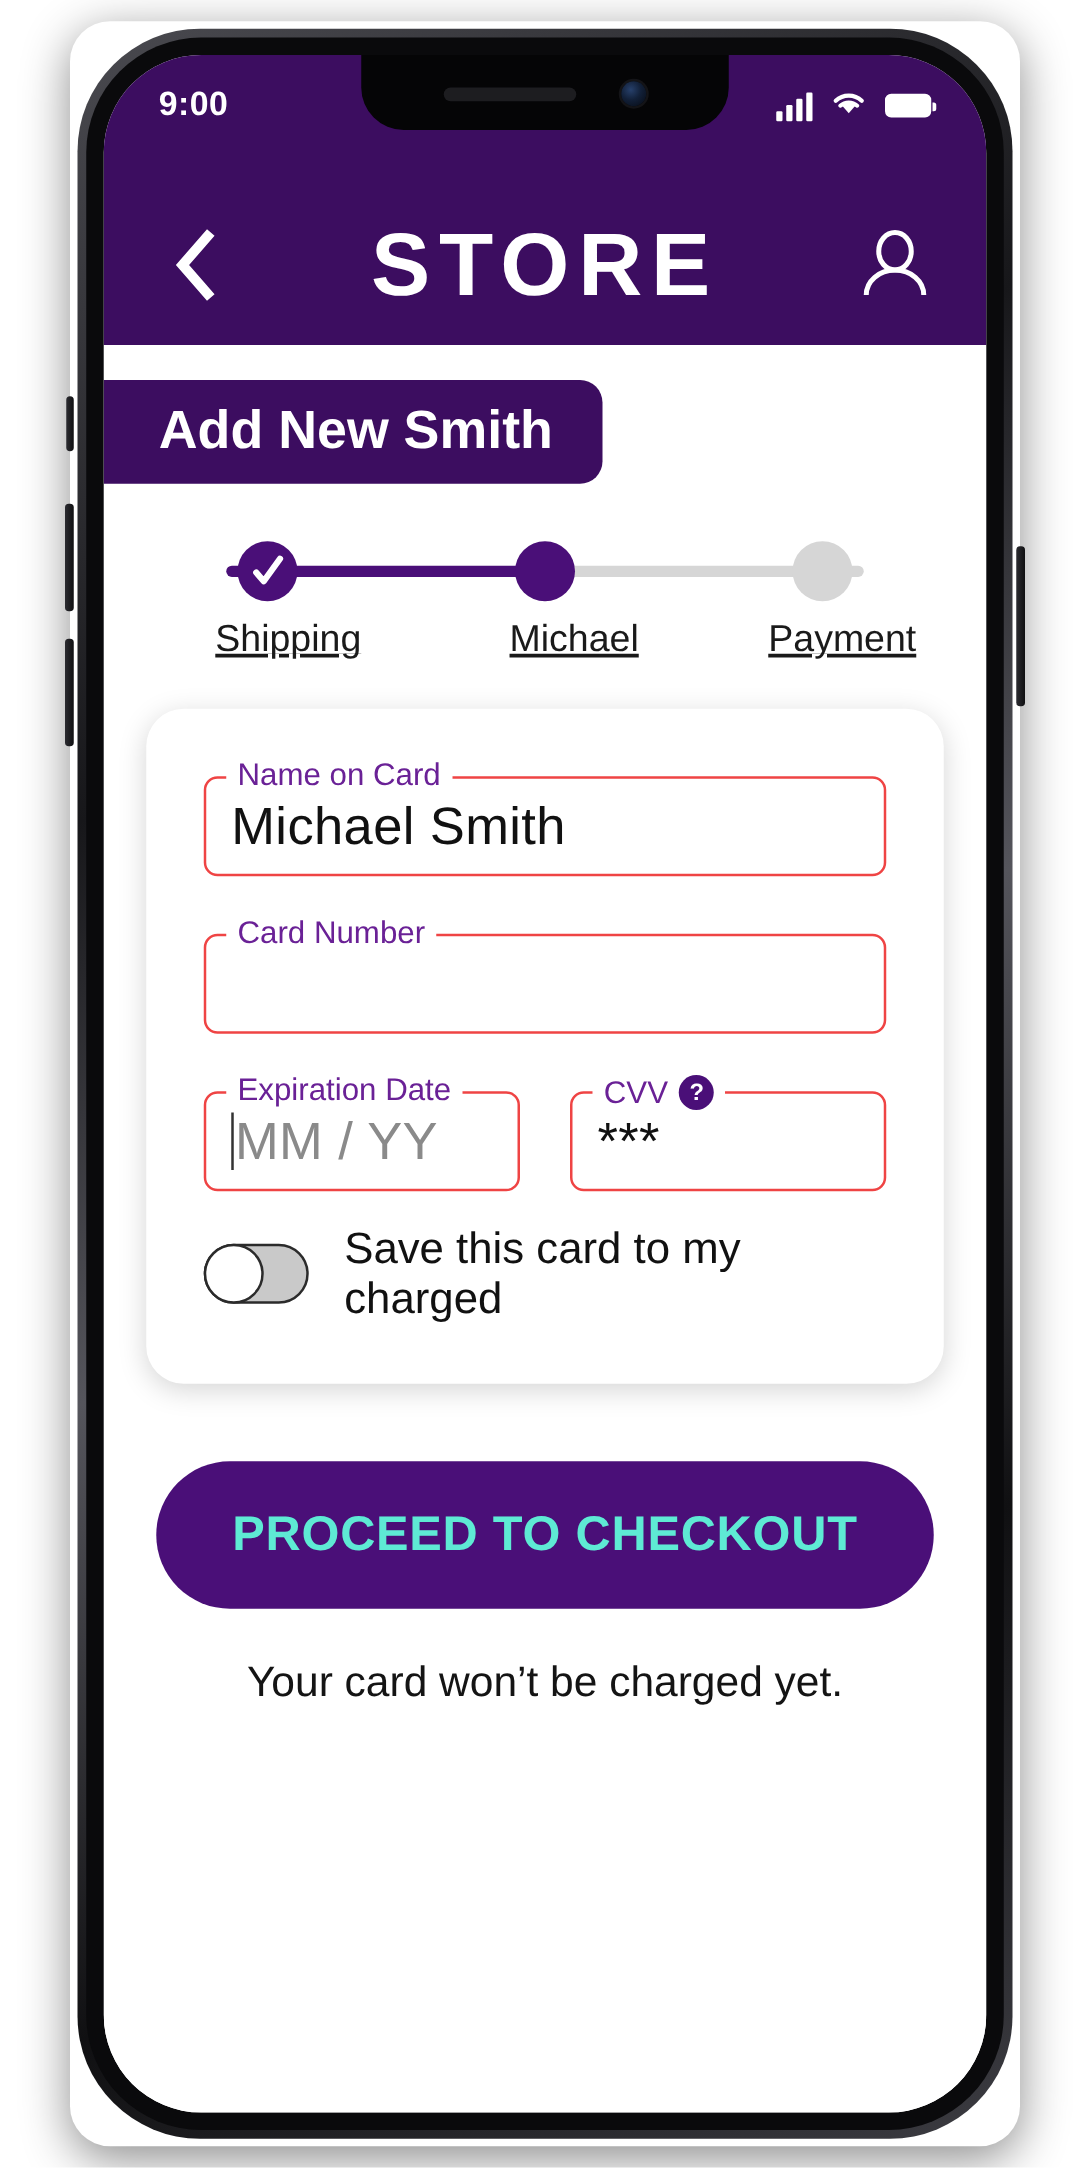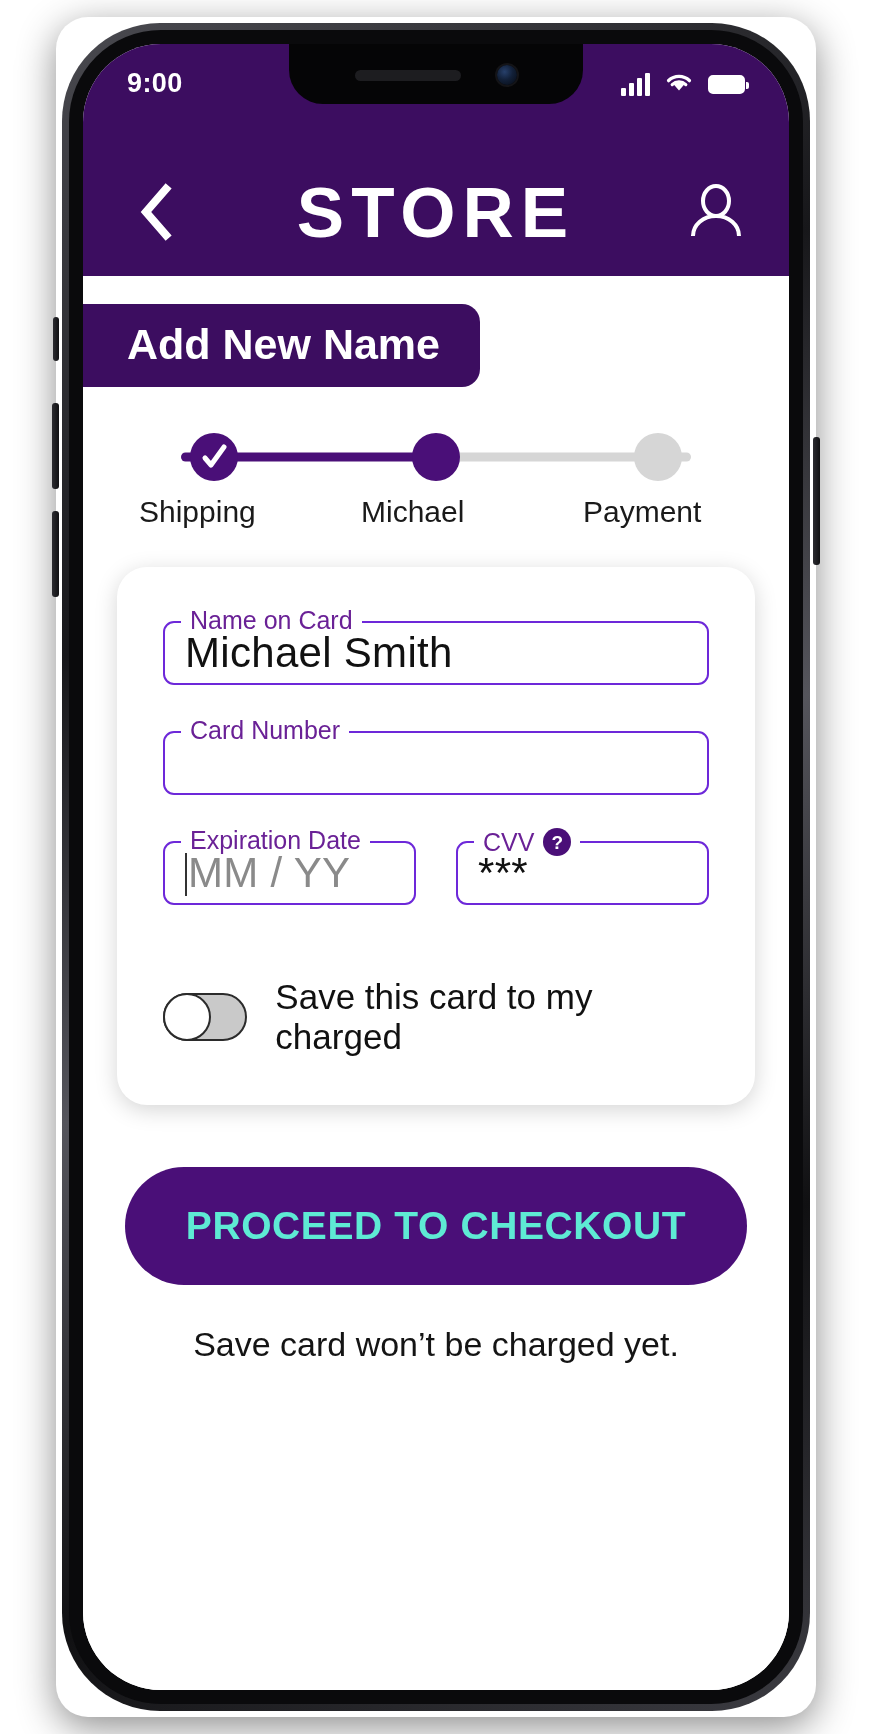--- a/index.html
+++ b/index.html
@@ -221,40 +221,41 @@
   }
   .dot.done, .dot.current { background: #4A0F78; }
   .dot.todo { background: #D6D6D6; }
   .steps-labels {
     display: flex;
     justify-content: space-between;
     margin-top: 12px;
   }
   .steps-labels span {
     width: 150px;
-    text-align: left;
+    text-align: right;
     font-size: 30px;
     color: #1a1a1a;
+    text-decoration: underline;
   }
 
   
   .form-card {
     margin: 38px 34px 0 34px;
     background: #ffffff;
     border-radius: 30px;
     box-shadow: 0 5px 22px rgba(0,0,0,0.17);
     padding: 54px 46px 48px 46px;
     box-sizing: border-box;
   }
 
   .field {
     position: relative;
-    border: 2px solid #6d28d9;
+    border: 2px solid #ef4444;
     border-radius: 11px;
-    height: 64px;
+    height: 80px;
     display: flex;
     align-items: center;
     padding: 0 20px;
     box-sizing: border-box;
     background: #fff;
     margin-bottom: 46px;
   }
   .field:last-of-type { margin-bottom: 0; }
   .field-legend {
     position: absolute;
@@ -292,21 +293,21 @@
     color: #fff;
     font-size: 19px;
     font-weight: 700;
     display: flex; align-items: center; justify-content: center;
     cursor: pointer;
   }
 
   .field-row {
     display: flex;
     gap: 40px;
-    margin-bottom: 72px;
+    margin-bottom: 26px;
   }
   .field-row .field { flex: 1; margin-bottom: 0; }
   .field-cvv { max-width: 260px; }
 
   
   .toggle-row {
     display: flex;
     align-items: center;
     gap: 28px;
     margin-top: 6px;
@@ -409,21 +410,21 @@
         <div class="icon-btn">
           <svg width="60" height="60" viewBox="0 0 60 60">
             <ellipse cx="30" cy="19" rx="13" ry="15" stroke="#fff" stroke-width="4" fill="none"></ellipse>
             <path d="M7 54 a23 20 0 0 1 46 0" stroke="#fff" stroke-width="4" fill="none"></path>
           </svg>
         </div>
       </div>
 
       <div class="content">
 
-        <div class="page-banner">Add New Name</div>
+        <div class="page-banner">Add New Smith</div>
 
         
         <div class="stepper-wrap">
           <div class="stepper-track">
             <div class="line line-done"></div>
             <div class="line line-todo"></div>
             <div class="steps">
               <div class="step">
                 <div class="dot done">
                   <svg width="30" height="30" viewBox="0 0 30 30">
@@ -480,18 +481,18 @@
             <div class="toggle-label">Save this card to my charged</div>
           </div>
 
         </div>
 
         
         <div class="cta-wrap">
           <button class="cta">PROCEED TO CHECKOUT</button>
         </div>
 
-        <div class="footnote">Save card won’t be charged yet.</div>
+        <div class="footnote">Your card won’t be charged yet.</div>
 
       </div>
     </div>
   </div>
 </div>
 
 </body></html>

